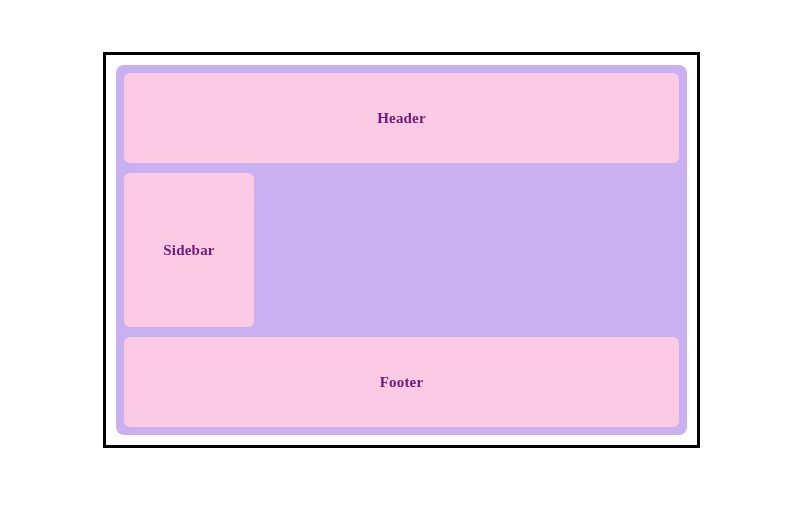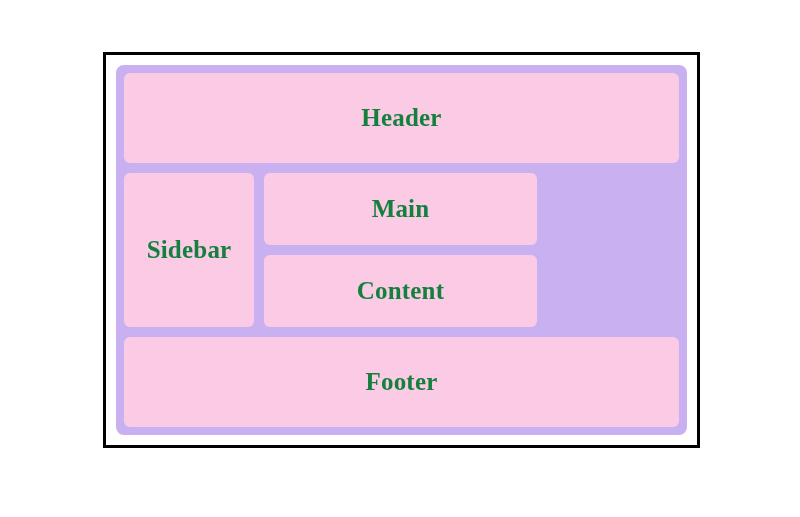--- a/index.html
+++ b/index.html
@@ -57,22 +57,22 @@
     border-radius: 6px;
     display: flex;
     align-items: center;
     justify-content: center;
     overflow: hidden;
   }
 
   .cell-label {
     font-family: "Liberation Serif", "DejaVu Serif", serif;
     font-weight: bold;
-    font-size: 25px;
-    color: #15803d;
+    font-size: 15px;
+    color: #701a75;
     letter-spacing: 0.2px;
     white-space: nowrap;
   }
 
   .area-header   { grid-area: header; }
   .area-sidebar  { grid-area: sidebar; }
   .area-right    { grid-area: right; }
   .area-footer   { grid-area: footer; }
 
   
@@ -94,28 +94,20 @@
     <div class="grid-container">
 
       <div class="cell area-header">
         <span class="cell-label">Header</span>
       </div>
 
       <div class="cell area-sidebar">
         <span class="cell-label">Sidebar</span>
       </div>
 
-      <div class="mainwrap">
-        <div class="cell">
-          <span class="cell-label">Main</span>
-        </div>
-        <div class="cell">
-          <span class="cell-label">Content</span>
-        </div>
-      </div>
 
 
       <div class="cell area-footer">
         <span class="cell-label">Footer</span>
       </div>
 
     </div>
   </div>
 </div>
 

